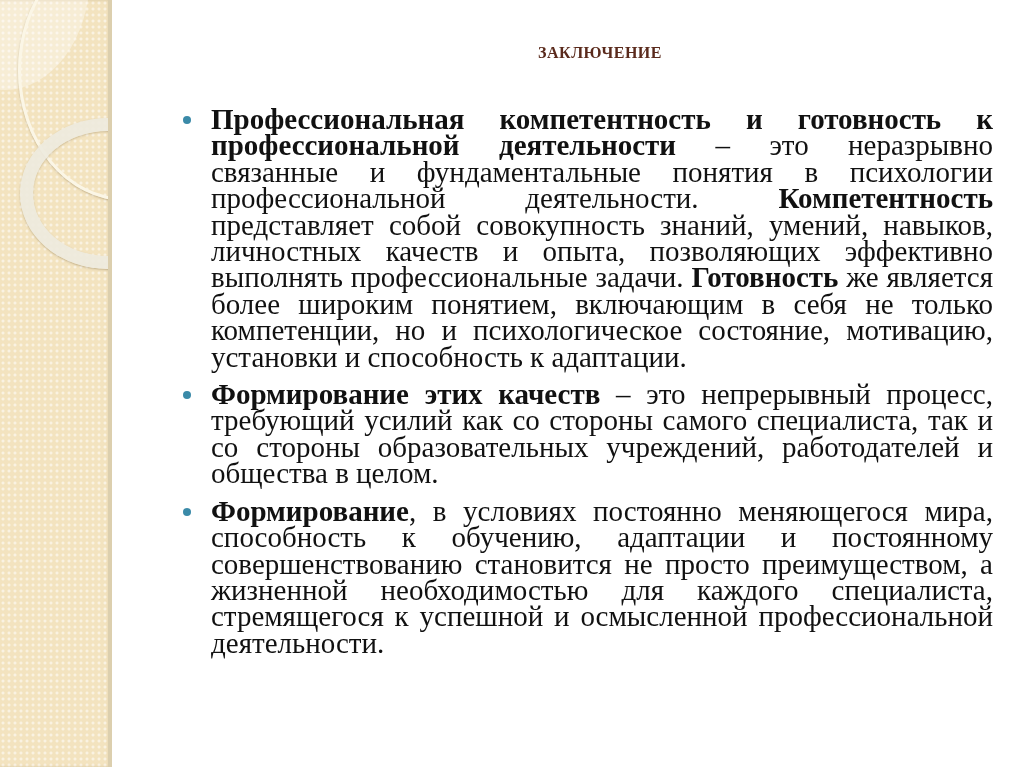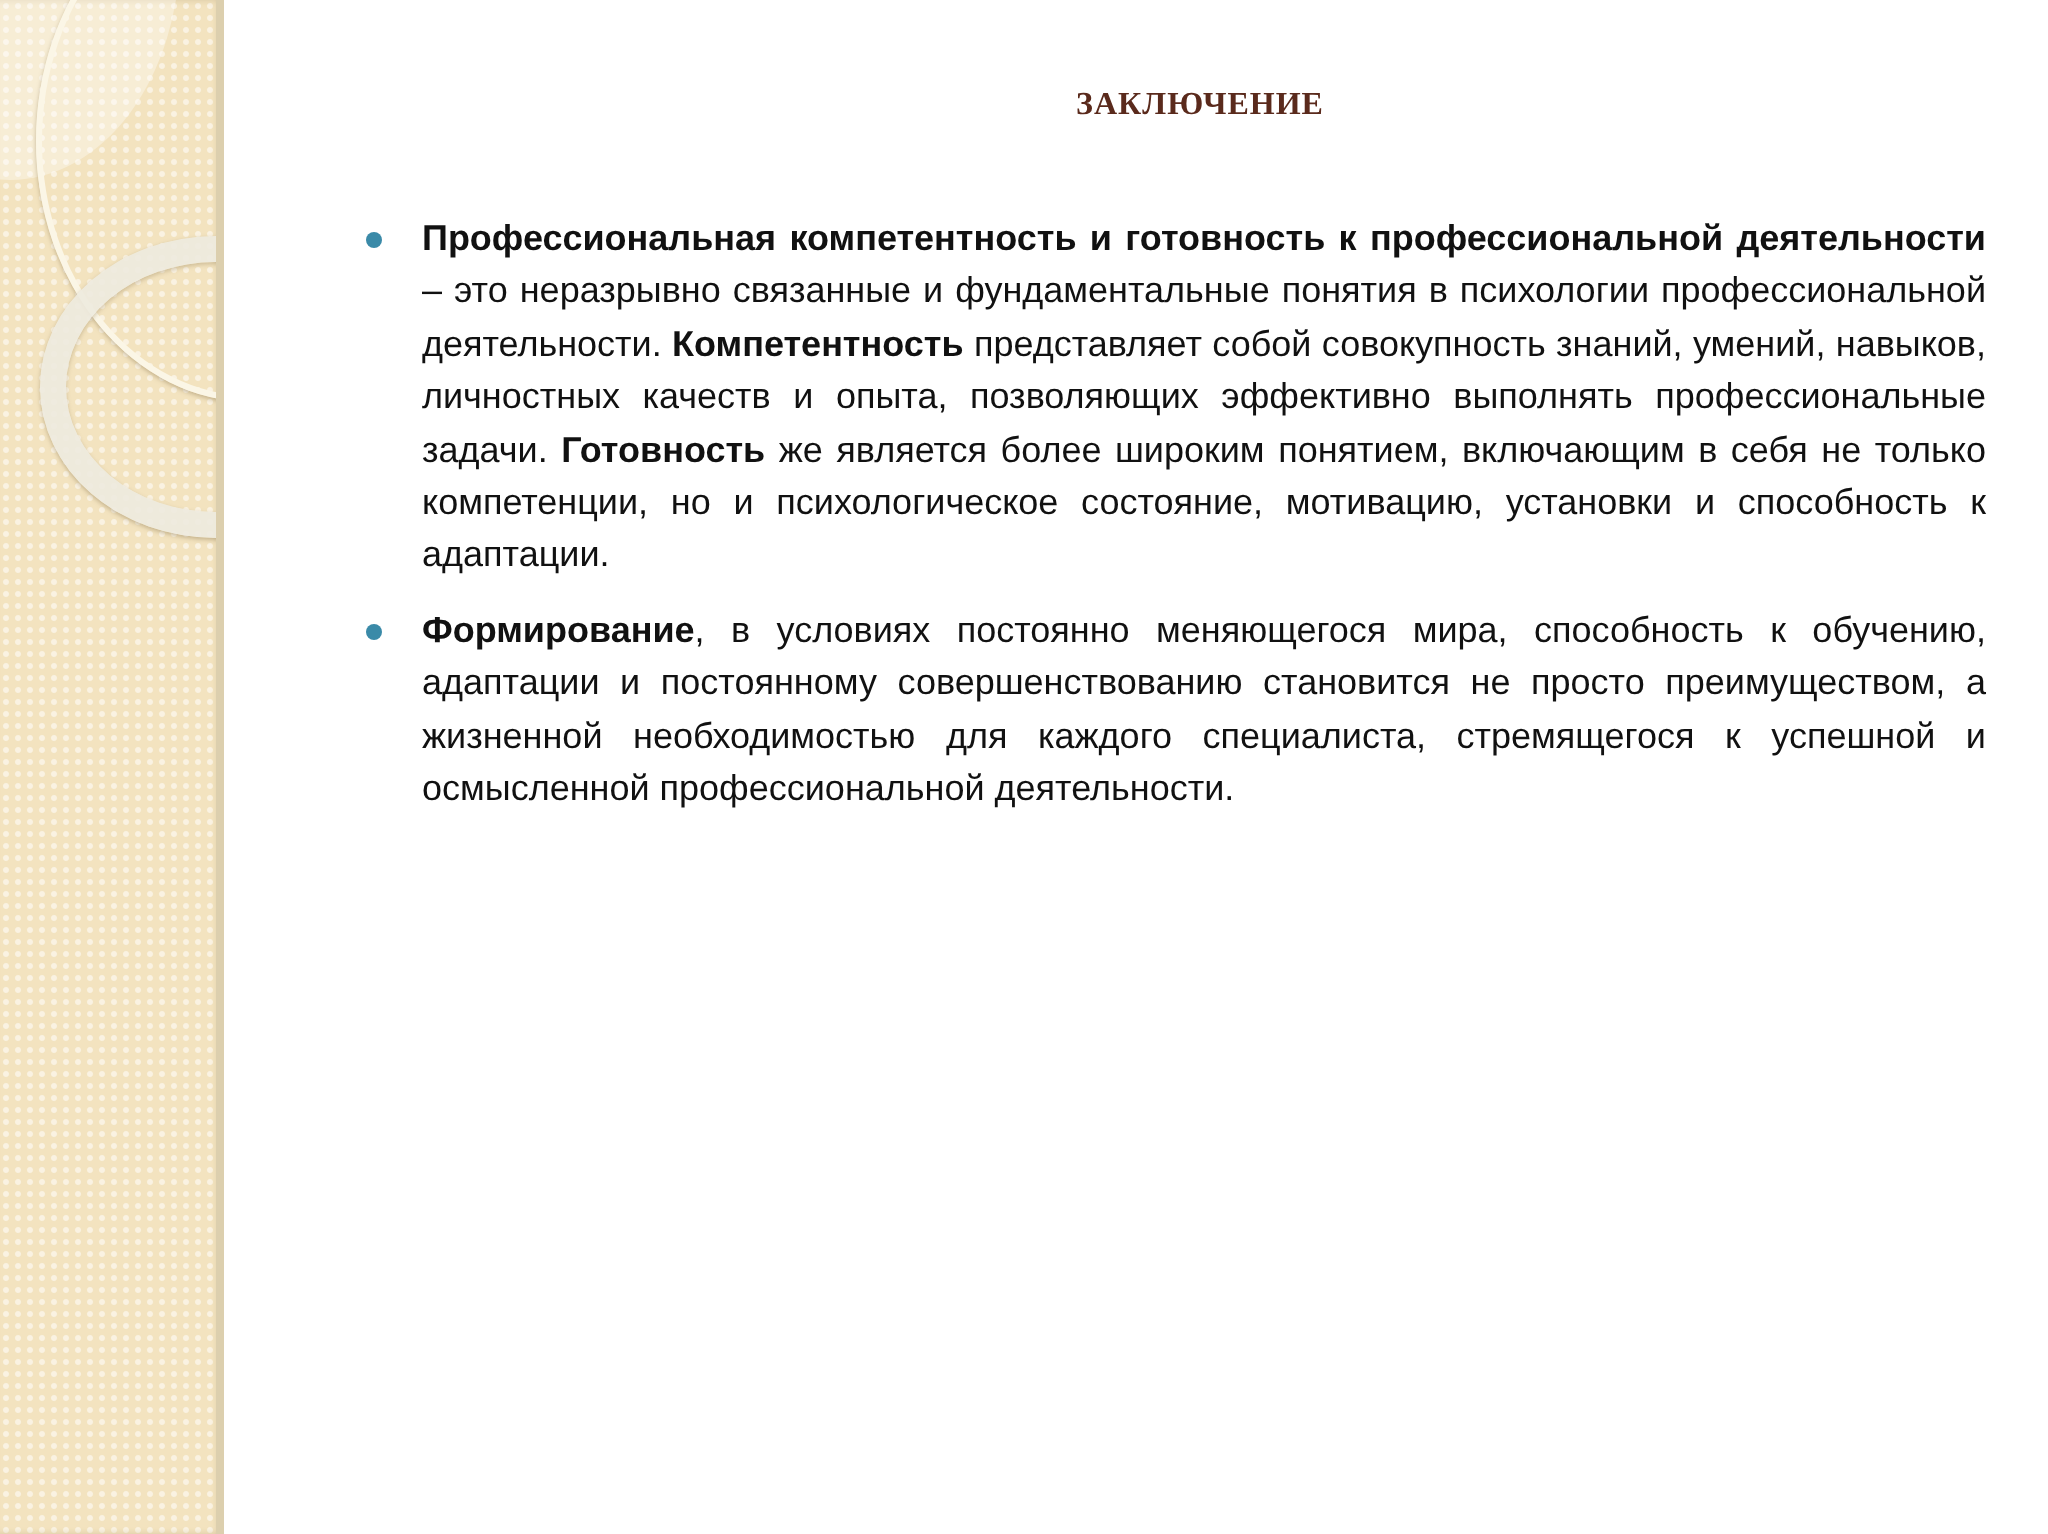--- a/index.html
+++ b/index.html
@@ -24,21 +24,21 @@
   .ring {
     position:absolute; left:20px; top:118px; width:150px; height:125px; border-radius:50%;
     border:13px solid rgba(238,234,222,0.92); box-shadow: 0 1px 2px rgba(150,130,90,0.5), inset 0 1px 2px rgba(150,130,90,0.4);
   }
   .title {
     position:absolute; left:112px; width:912px; top:44px; text-align:center;
     font-family:"Liberation Serif", serif; font-weight:bold; font-size:16px; color:#5a2a1c; letter-spacing:0.5px;padding-left:32px;
   }
   .content {
     position:absolute; left:211px; top:106px; width:782px;
-    font-family:Liberation Sans, sans-serif; font-size:18px; line-height:26.4px; color:#111;
+    font-family:Liberation Serif, serif; font-size:29px; line-height:26.4px; color:#111;
   }
   .para { position:relative; text-align:justify; margin-bottom:11px; }
   .bullet {
     position:absolute; left:-28px; top:10px; width:8px; height:8px; border-radius:50%; background:#3a8aa8;
   }
   b { font-weight:bold; }
 </style>
 </head>
 <body>
 
@@ -51,15 +51,19 @@
 
 <div class="title">ЗАКЛЮЧЕНИЕ</div>
 
 <div class="content">
   <div class="para">
     <span class="bullet"></span>
     <b>Профессиональная компетентность и готовность к профессиональной деятельности</b><span> – это неразрывно связанные и фундаментальные понятия в психологии профессиональной деятельности. </span><b>Компетентность</b><span> представляет собой совокупность знаний, умений, навыков, личностных качеств и опыта, позволяющих эффективно выполнять профессиональные задачи. </span><b>Готовность</b><span> же является более широким понятием, включающим в себя не только компетенции, но и психологическое состояние, мотивацию, установки и способность к адаптации.</span>
   </div>
   <div class="para">
     <span class="bullet"></span>
+    <b>Формирование этих качеств</b><span> – это непрерывный процесс, требующий усилий как со стороны самого специалиста, так и со стороны образовательных учреждений, работодателей и общества в целом.</span>
+  </div>
+  <div class="para">
+    <span class="bullet"></span>
     <b>Формирование</b><span>, в условиях постоянно меняющегося мира, способность к обучению, адаптации и постоянному совершенствованию становится не просто преимуществом, а жизненной необходимостью для каждого специалиста, стремящегося к успешной и осмысленной профессиональной деятельности.</span>
   </div>
 </div>
 
 </body></html>

